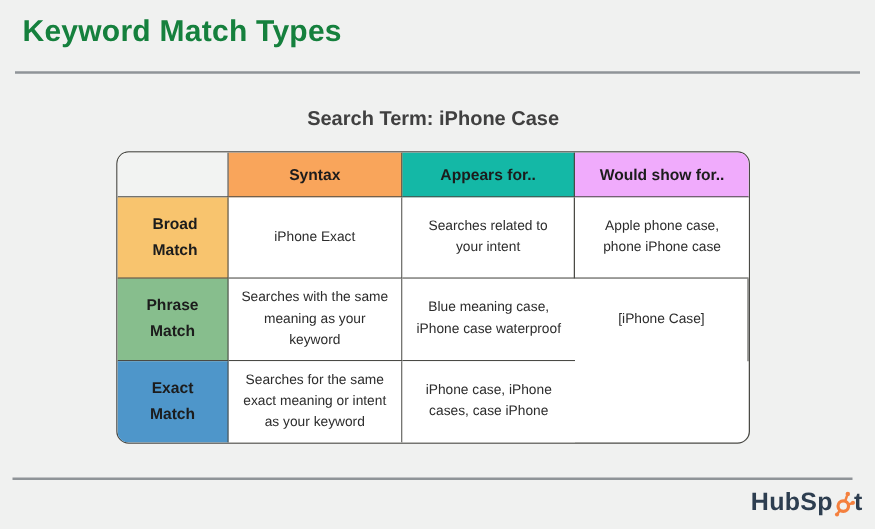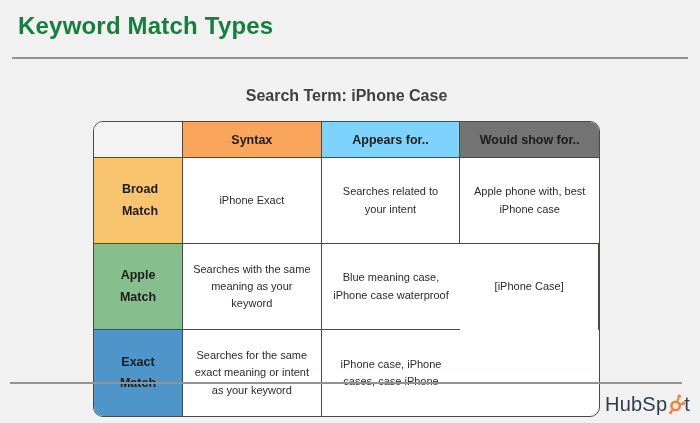--- a/index.html
+++ b/index.html
@@ -17,21 +17,21 @@
   }
   .rule-top {
     position:absolute; left:12px; top:57px; width:676px; height:2px;
     background:#8f9498; border:none;
   }
   .subtitle {
     position:absolute; left:93px; top:87px; width:507px;
     text-align:center; font-size:16px; font-weight:bold; color:#404040;
   }
   .match-table {
-    position:absolute; left:93px; top:121px; width:507px; height:296px;
+    position:absolute; left:93px; top:121px; width:507px; height:234px;
     display:grid;
     grid-template-columns:89px 1fr 1fr 1fr;
     grid-template-rows:36px 1fr 1fr 1fr;
     background:#ffffff;
     border:1.5px solid #4a4a45;
     border-radius:10px;
     overflow:hidden;
   }
   .cell {
     border-right:1px solid #4a4a45;
@@ -51,47 +51,47 @@
   .body-cell {
     background:#ffffff; font-size:11px; line-height:1.55;
     padding:0 10px; color:#2c2c2c;
   }
   .rule-bottom {
     position:absolute; left:10px; top:382px; width:672px; height:2px;
     background:#8f9498; border:none;
   }
   .logo {
     position:absolute; right:10px; top:391px; height:26px;
-    display:flex; align-items:center;
-    font-size:20px; font-weight:normal; color:#2d3e50;
+    display:flex; 
+    font-size:20px; font-weight:bold; color:#2d3e50;
     letter-spacing:0.2px;
   }
   .logo .sprocket { width:18px; height:24px; margin:0 -1px 0 0; display:block; }
 </style>
 </head>
 <body>
 
 <h1 class="page-title">Keyword Match Types</h1>
 <div class="rule-top"></div>
 
 <h2 class="subtitle">Search Term: iPhone Case</h2>
 
 <div class="match-table">
 
   <div class="cell head corner"></div>
   <div class="cell head" style="background-color: rgb(249, 165, 91);">Syntax</div>
-  <div class="cell head" style="background-color: #7dd3fc;">Appears for..</div>
-  <div class="cell head lc" style="background-color: #737373;">Would show for..</div>
+  <div class="cell head" style="background-color: #14b8a6;">Appears for..</div>
+  <div class="cell head lc" style="background-color: #f0abfc;">Would show for..</div>
 
   <div class="cell rowlabel" style="background-color: rgb(248, 196, 110); padding-left: 20px;">Broad Match</div>
   <div class="cell body-cell">iPhone Exact</div>
   <div class="cell body-cell">Searches related to your intent</div>
-  <div class="cell body-cell lc">Apple phone with, best iPhone case</div>
+  <div class="cell body-cell lc">Apple phone case, phone iPhone case</div>
 
-  <div class="cell rowlabel" style="background-color: rgb(135, 190, 141);">Apple Match</div>
+  <div class="cell rowlabel" style="background-color: rgb(135, 190, 141);">Phrase Match</div>
   <div class="cell body-cell">Searches with the same meaning as your keyword</div>
   <div class="cell body-cell lc">Blue meaning case, iPhone case waterproof</div>
 
   <div class="cell body-cell lr">[iPhone Case]</div>
   <div class="cell rowlabel lr" style="background-color: rgb(78, 150, 202);">Exact Match</div>
   <div class="cell body-cell lr">Searches for the same exact meaning or intent as your keyword</div>
   <div class="cell body-cell lc lr">iPhone case, iPhone cases, case iPhone</div>
 </div>
 
 <div class="rule-bottom"></div>

